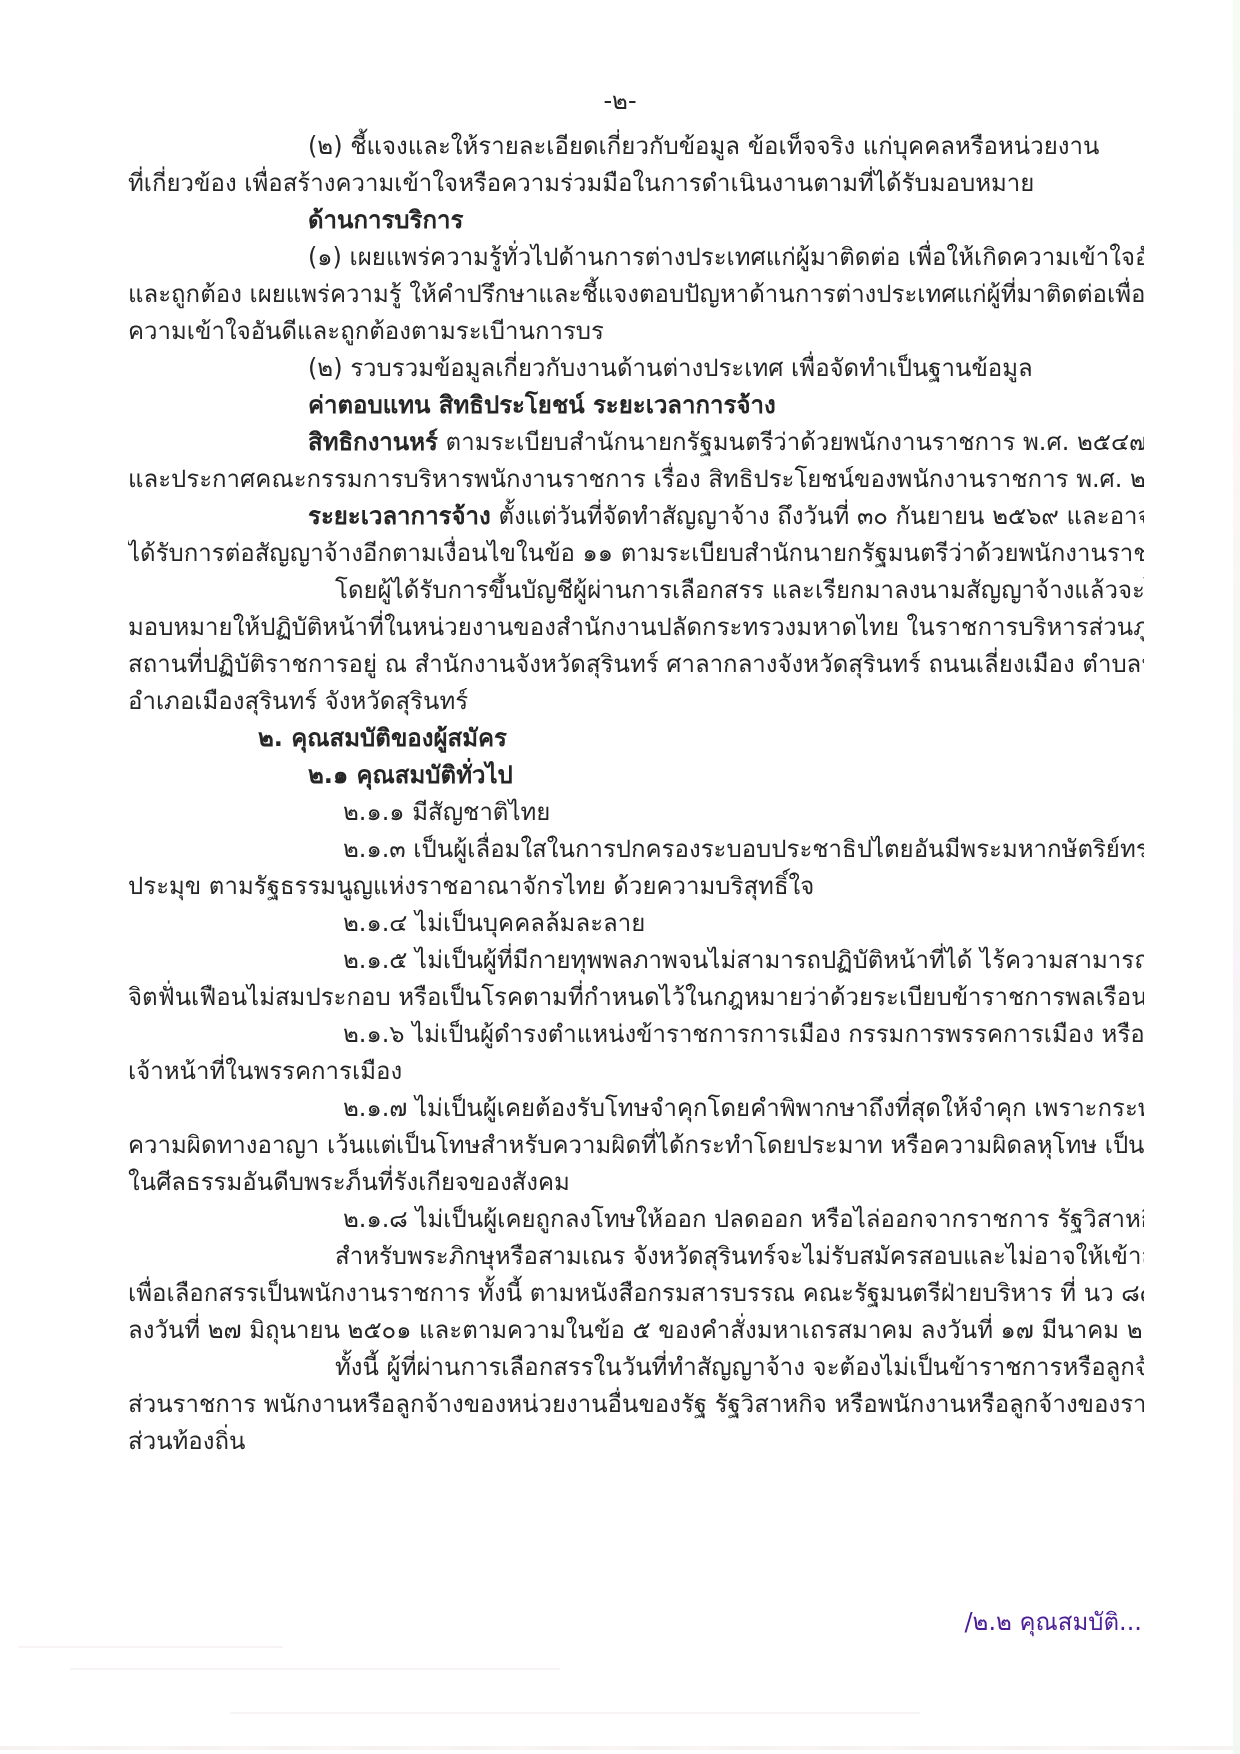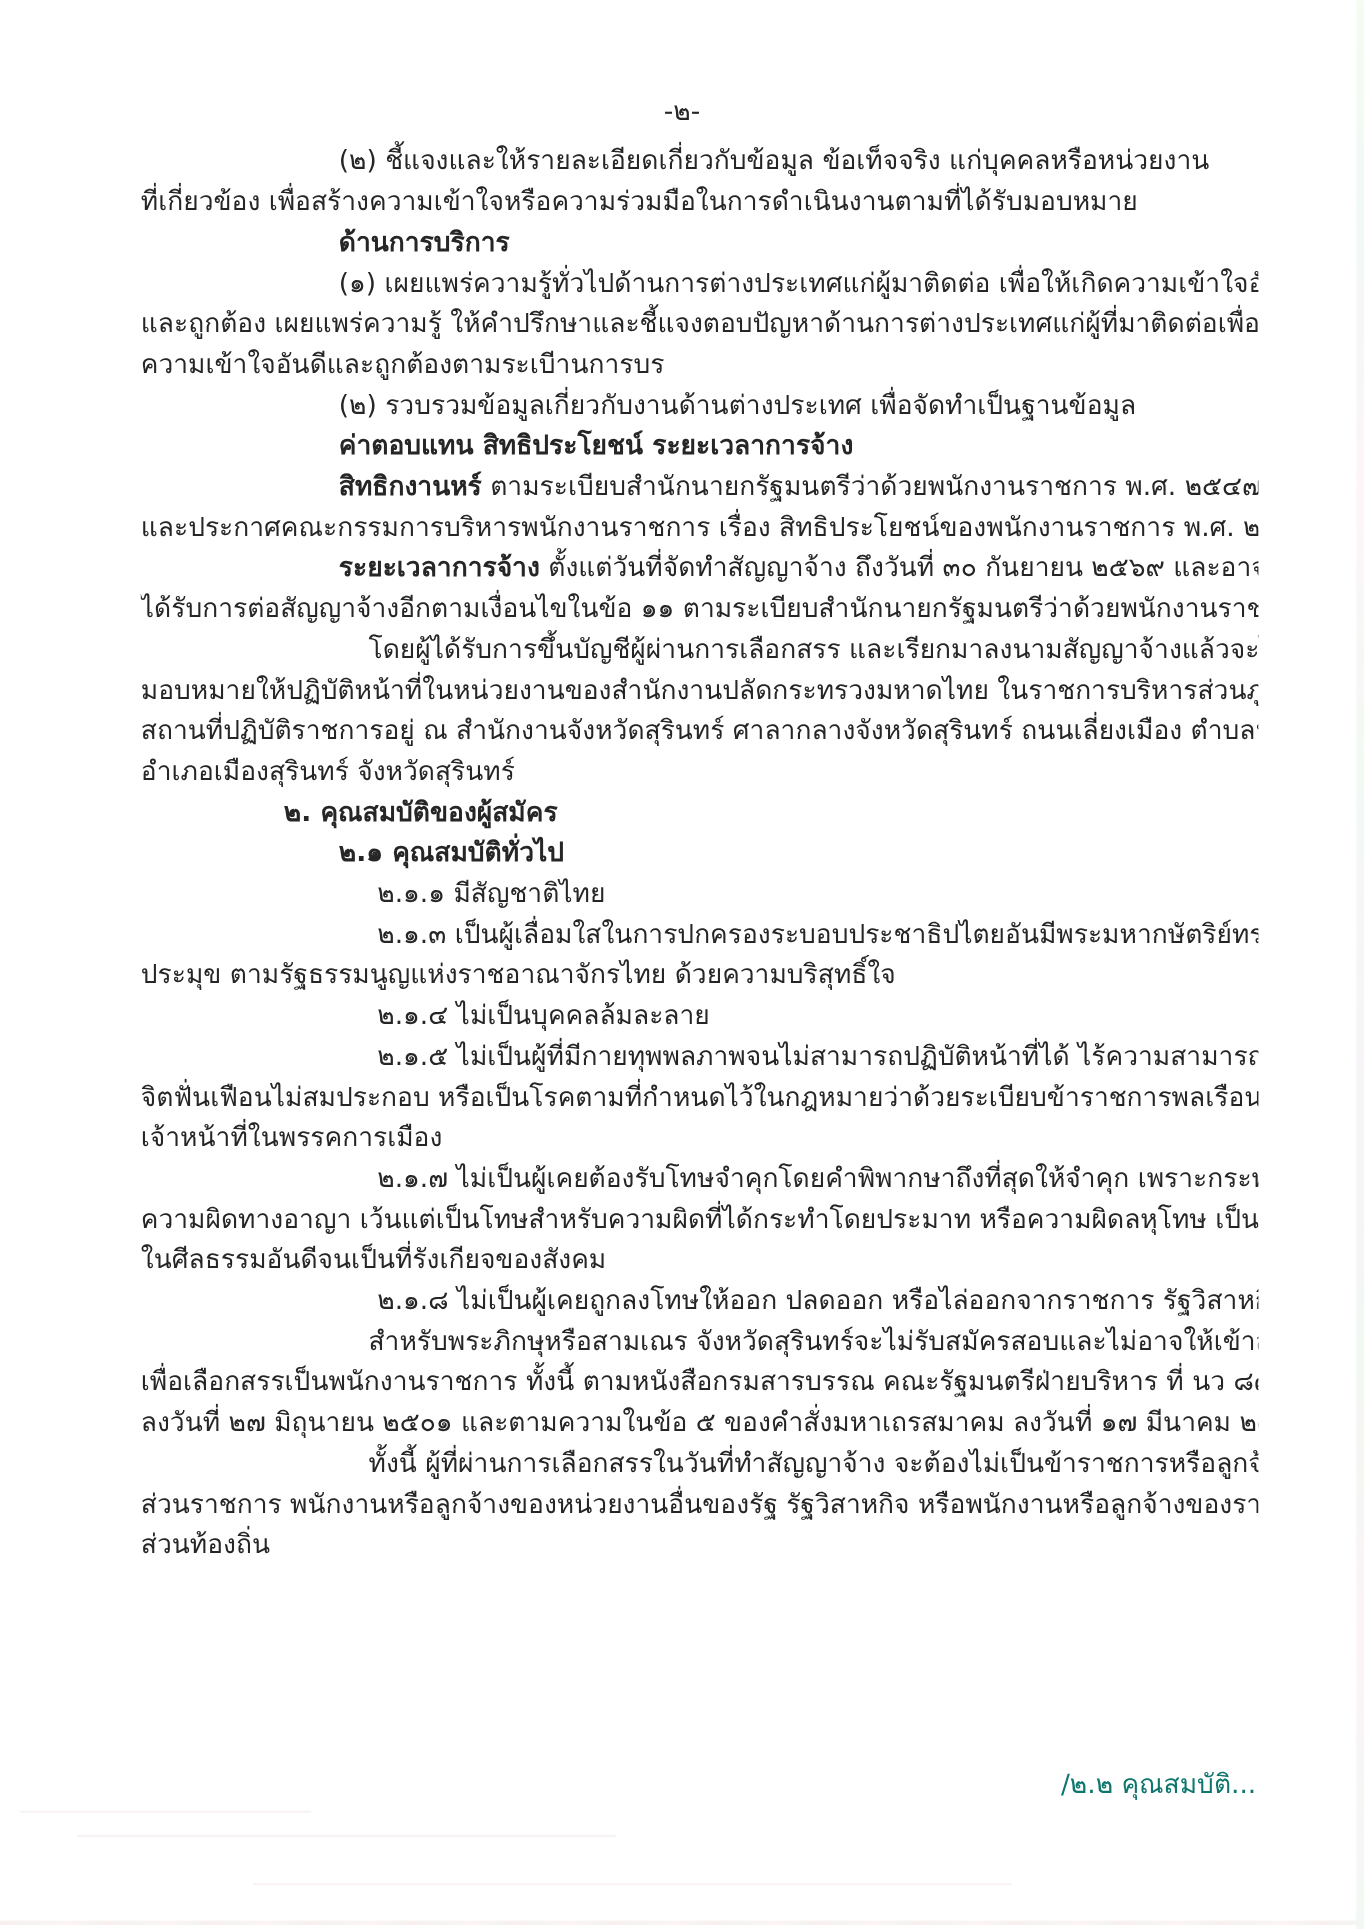--- a/index.html
+++ b/index.html
@@ -29,21 +29,21 @@
   .seg{display:inline;}
   .seg.bold{font-weight:bold;text-align:center;}
   .ind-none{margin-left:0;}
   .ind-para{margin-left:180px;}
   .ind-para-lg{margin-left:207px;}
   .ind-sub{margin-left:215px;}
   .ind-h2{margin-left:130px;}
   .footer-line{
     position:absolute;top:1604px;right:98px;
     font-size:24px;line-height:37px;
-    color:#0f766e;
+    color:#4c1d95;
   }
   
   .scan-edge{
     position:absolute;top:0;right:0;width:7px;height:100%;
     background:linear-gradient(180deg,
       #f3fbef 0%, #eef7f3 12%, #fdf3f4 25%, #eff8f0 40%,
       #f6f1f7 55%, #eef6ee 70%, #fbf1f2 85%, #eff7f0 100%);
     opacity:.8;
   }
   .scan-line{position:absolute;background:#f5efee;opacity:.7;}
@@ -81,24 +81,25 @@
       <div class="line ind-none"><span class="seg">สถานที่ปฏิบัติราชการอยู่ ณ สำนักงานจังหวัดสุรินทร์ ศาลากลางจังหวัดสุรินทร์ ถนนเลี่ยงเมือง ตำบลนอกเมือง</span></div>
       <div class="line ind-none"><span class="seg">อำเภอเมืองสุรินทร์ จังหวัดสุรินทร์</span></div>
       <div class="line ind-h2"><span class="seg bold">๒. คุณสมบัติของผู้สมัคร</span></div>
       <div class="line ind-para"><span class="seg bold">๒.๑ คุณสมบัติทั่วไป</span></div>
       <div class="line ind-sub"><span class="seg">๒.๑.๑ มีสัญชาติไทย</span></div>
       <div class="line ind-sub"><span class="seg">๒.๑.๓ เป็นผู้เลื่อมใสในการปกครองระบอบประชาธิปไตยอันมีพระมหากษัตริย์ทรงเป็น</span></div>
       <div class="line ind-none"><span class="seg">ประมุข ตามรัฐธรรมนูญแห่งราชอาณาจักรไทย ด้วยความบริสุทธิ์ใจ</span></div>
       <div class="line ind-sub"><span class="seg">๒.๑.๔ ไม่เป็นบุคคลล้มละลาย</span></div>
       <div class="line ind-sub"><span class="seg">๒.๑.๕ ไม่เป็นผู้ที่มีกายทุพพลภาพจนไม่สามารถปฏิบัติหน้าที่ได้ ไร้ความสามารถ หรือ</span></div>
       <div class="line ind-none"><span class="seg">จิตฟั่นเฟือนไม่สมประกอบ หรือเป็นโรคตามที่กำหนดไว้ในกฎหมายว่าด้วยระเบียบข้าราชการพลเรือน</span></div>
+      <div class="line ind-sub"><span class="seg">๒.๑.๖ ไม่เป็นผู้ดำรงตำแหน่งข้าราชการการเมือง กรรมการพรรคการเมือง หรือ</span></div>
       <div class="line ind-none"><span class="seg">เจ้าหน้าที่ในพรรคการเมือง</span></div>
       <div class="line ind-sub"><span class="seg">๒.๑.๗ ไม่เป็นผู้เคยต้องรับโทษจำคุกโดยคำพิพากษาถึงที่สุดให้จำคุก เพราะกระทำ</span></div>
       <div class="line ind-none"><span class="seg">ความผิดทางอาญา เว้นแต่เป็นโทษสำหรับความผิดที่ได้กระทำโดยประมาท หรือความผิดลหุโทษ เป็นผู้บกพร่อง</span></div>
-      <div class="line ind-none"><span class="seg">ในศีลธรรมอันดีจนเป็นที่รังเกียจของสังคม</span></div>
+      <div class="line ind-none"><span class="seg">ในศีลธรรมอันดีบพระภ็นที่รังเกียจของสังคม</span></div>
       <div class="line ind-sub"><span class="seg">๒.๑.๘ ไม่เป็นผู้เคยถูกลงโทษให้ออก ปลดออก หรือไล่ออกจากราชการ รัฐวิสาหกิจ หรือ</span></div>
       <div class="line ind-para-lg"><span class="seg">สำหรับพระภิกษุหรือสามเณร จังหวัดสุรินทร์จะไม่รับสมัครสอบและไม่อาจให้เข้าสอบ</span></div>
       <div class="line ind-none"><span class="seg">เพื่อเลือกสรรเป็นพนักงานราชการ ทั้งนี้ ตามหนังสือกรมสารบรรณ คณะรัฐมนตรีฝ่ายบริหาร ที่ นว ๘๙/๒๕๐๑</span></div>
       <div class="line ind-none"><span class="seg">ลงวันที่ ๒๗ มิถุนายน ๒๕๐๑ และตามความในข้อ ๕ ของคำสั่งมหาเถรสมาคม ลงวันที่ ๑๗ มีนาคม ๒๕๓๘</span></div>
       <div class="line ind-para-lg"><span class="seg">ทั้งนี้ ผู้ที่ผ่านการเลือกสรรในวันที่ทำสัญญาจ้าง จะต้องไม่เป็นข้าราชการหรือลูกจ้างของ</span></div>
       <div class="line ind-none"><span class="seg">ส่วนราชการ พนักงานหรือลูกจ้างของหน่วยงานอื่นของรัฐ รัฐวิสาหกิจ หรือพนักงานหรือลูกจ้างของราชการ</span></div>
       <div class="line ind-none"><span class="seg">ส่วนท้องถิ่น</span></div>
     </div>
 
   <div class="footer-line">/๒.๒ คุณสมบัติ...</div>

